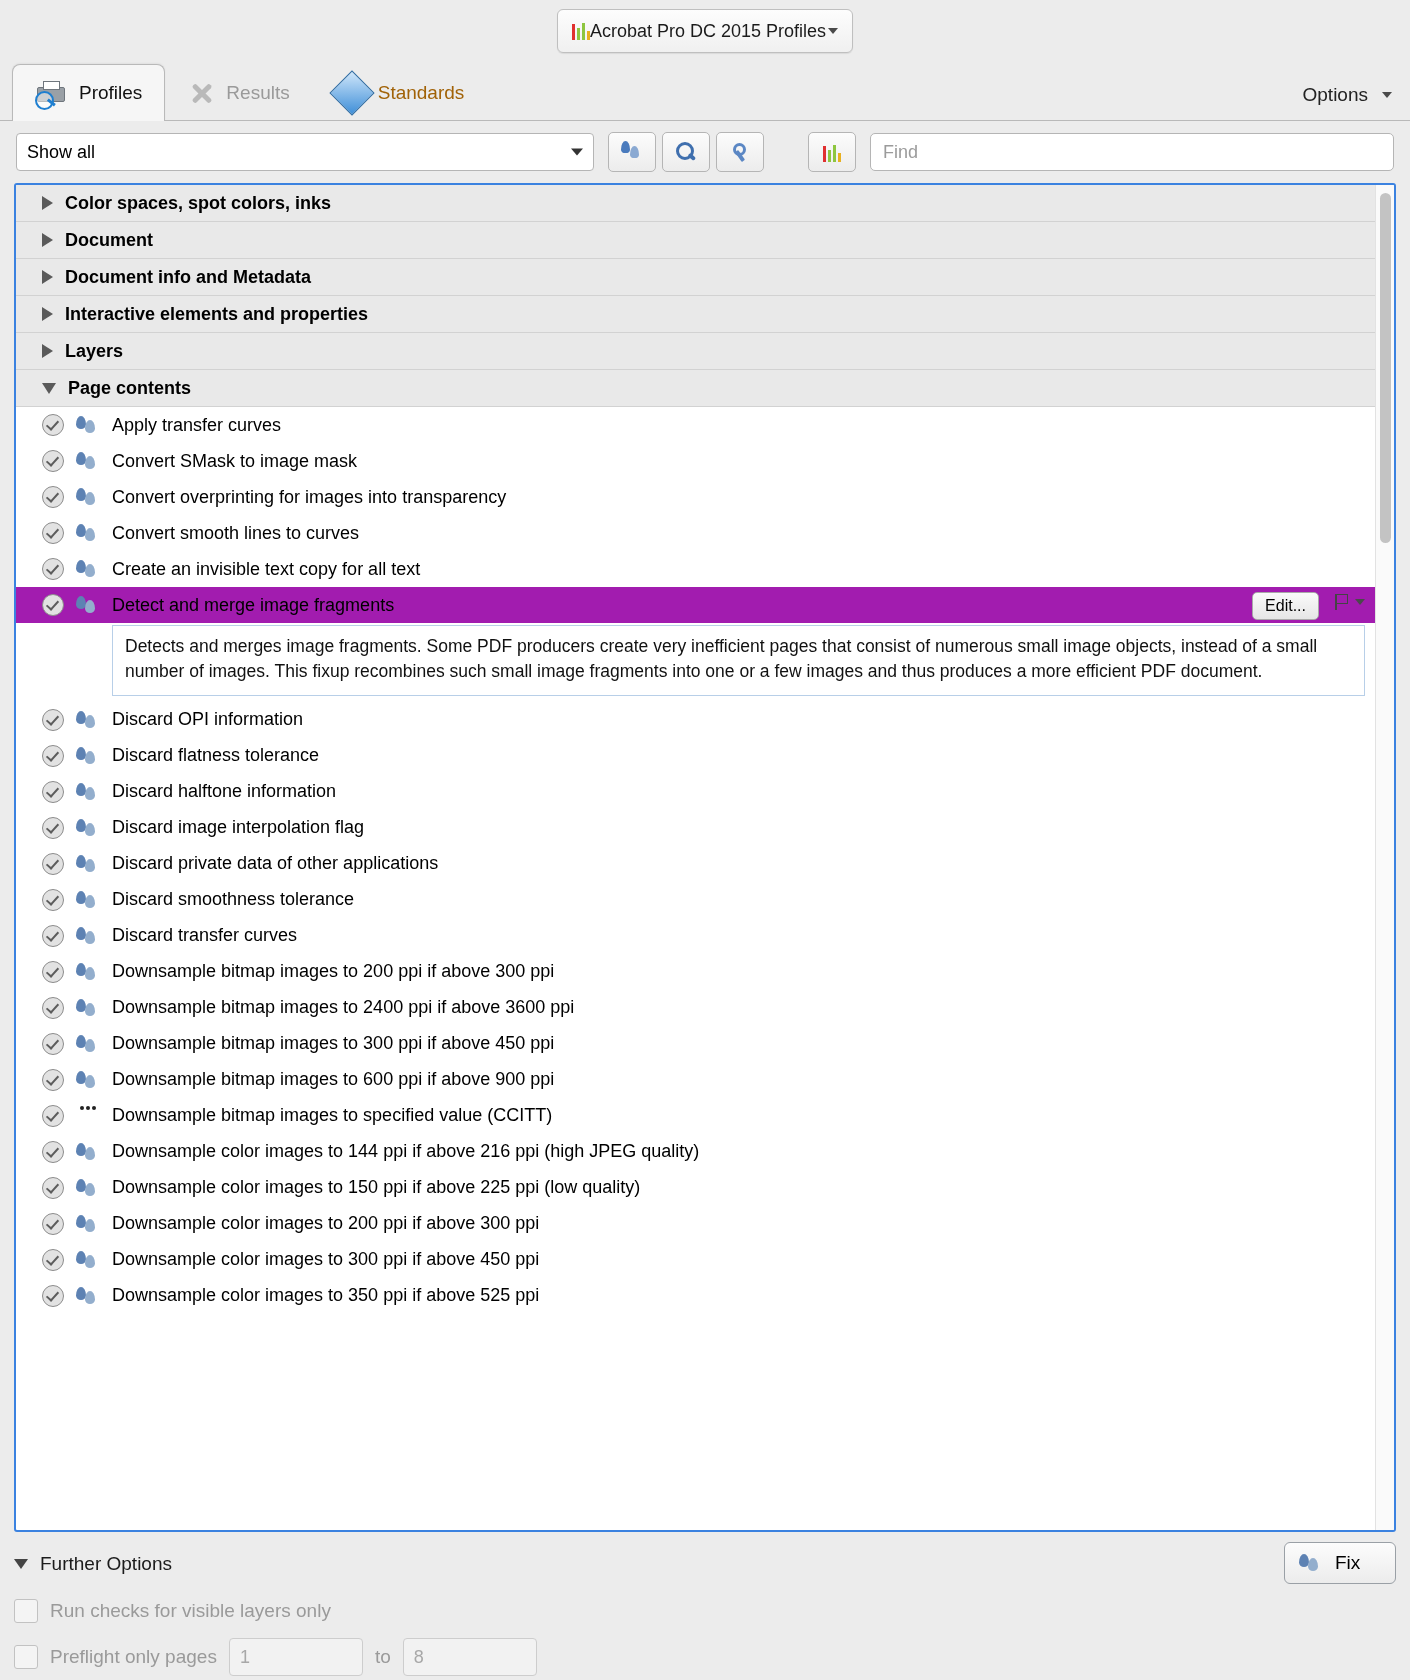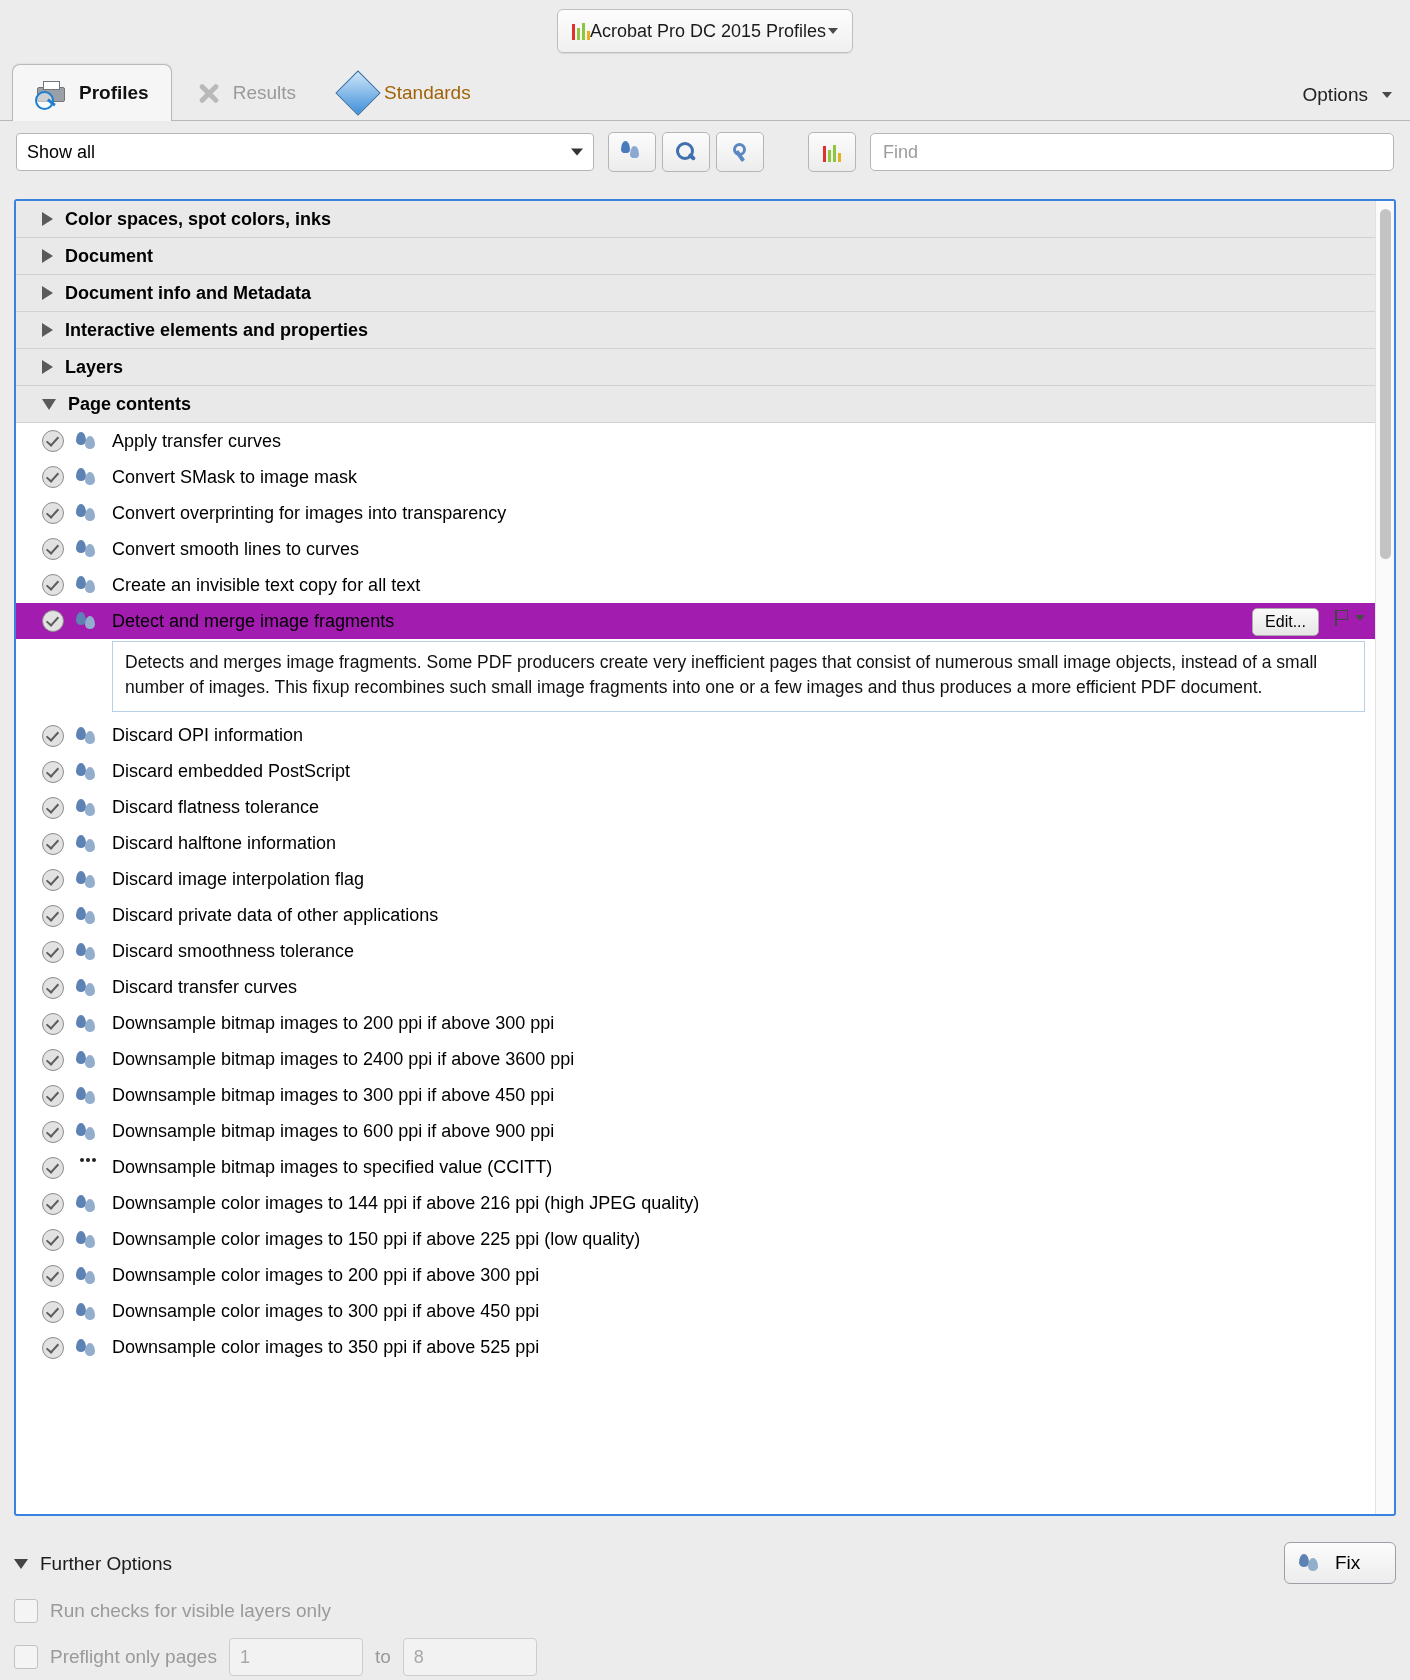--- a/index.html
+++ b/index.html
@@ -146,21 +146,20 @@
     border-radius: 8px 8px 0 0;
     cursor: default;
     position: relative;
     top: 1px;
   }
   .tab.active {
     background: #f6f6f6;
     border-color: #b9b9b9;
     color: #111;
     box-shadow: 0 -1px 2px rgba(0,0,0,.05);
-    font-weight: bold;
   }
   .tab.disabled { color: #9a9a9a; }
   .options-menu {
     position: absolute;
     right: 18px;
     bottom: 14px;
     display: flex;
     align-items: center;
     gap: 12px;
     font-size: 19px;
@@ -288,21 +287,21 @@
     display: flex;
     align-items: center;
     padding: 0 12px;
     font-size: 18px;
     color: #9b9b9b;
   }
 
   
   .list-wrap {
     flex: 1 1 auto;
-    margin: 16px 14px;
+    margin: 0 14px;
     border: 2px solid #3b82e0;
     border-radius: 3px;
     background: #fff;
     position: relative;
     overflow: hidden;
     display: flex;
   }
   .list {
     flex: 1 1 auto;
     overflow: hidden;
@@ -676,28 +675,20 @@
             <span class="w2"></span>
           </span>
         <span class="row-label">Discard OPI information</span>
       </div>
       <div class="item-row">
         <span class="chk"></span>
         <span class="fix-ico">
             <span class="w1"></span>
             <span class="w2"></span>
           </span>
-        <span class="row-label">Discard embedded PostScript</span>
-      </div>
-      <div class="item-row">
-        <span class="chk"></span>
-        <span class="fix-ico">
-            <span class="w1"></span>
-            <span class="w2"></span>
-          </span>
         <span class="row-label">Discard flatness tolerance</span>
       </div>
       <div class="item-row">
         <span class="chk"></span>
         <span class="fix-ico">
             <span class="w1"></span>
             <span class="w2"></span>
           </span>
         <span class="row-label">Discard halftone information</span>
       </div>

